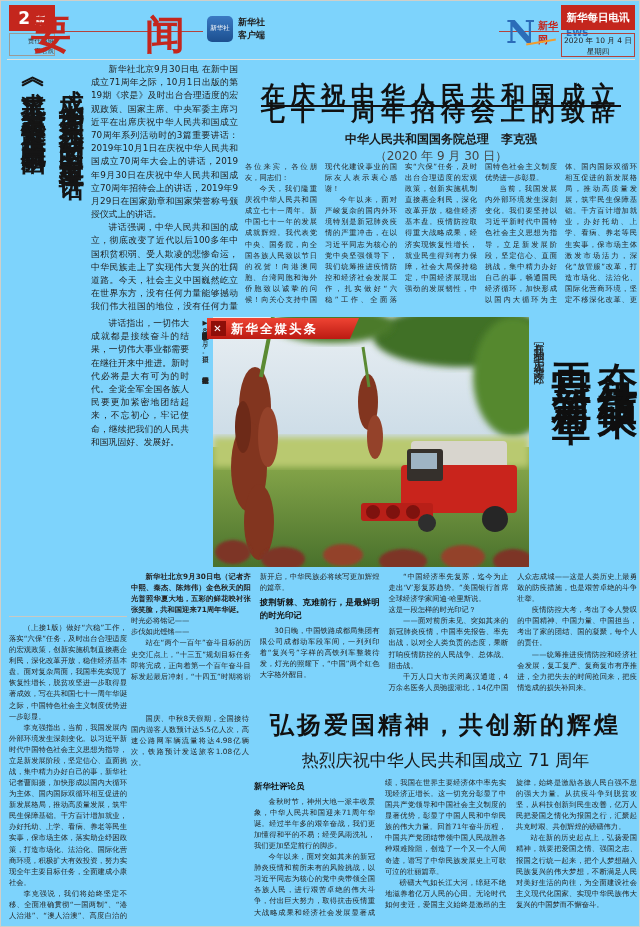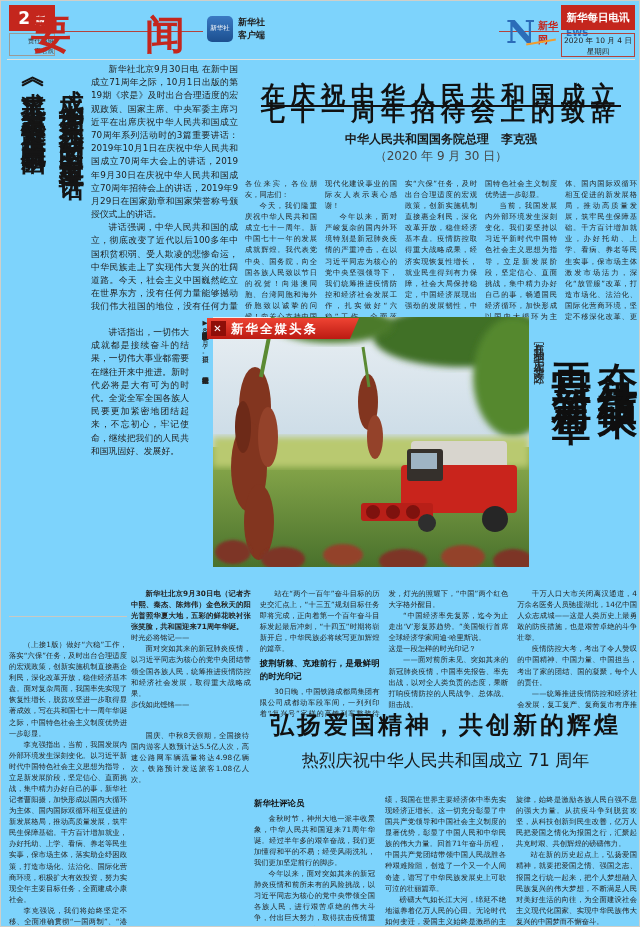--- a/index.html
+++ b/index.html
@@ -24,21 +24,21 @@
   .masthead{left:560px;top:4px;width:74px;height:25px;background:#c4261d;color:#fff;font-size:10.5px;font-weight:bold;text-align:center;line-height:25px;}
   .datebox{left:560px;top:32px;width:74px;height:24px;border:1px solid #b4433c;font-size:7.5px;text-align:center;line-height:1.5;padding-top:1px;box-sizing:border-box;color:#222;}
   .hdr-rule{left:6px;top:58px;width:628px;border-top:1px solid #e2e2dd;height:0;}
   
   .vert{writing-mode:vertical-rl;text-orientation:upright;}
   .vtA,.vtB{top:68px;height:548px;font-weight:bold;color:#151515;line-height:1;}
   .vtA{left:8px;width:37px;font-size:25px;letter-spacing:3.5px;}
   .vtB{left:46px;width:37px;font-size:25px;letter-spacing:5px;}
   
   .txt{font-size:8.8px;line-height:1.5;text-align:justify;overflow:hidden;color:#222;}
-  .txt7{font-size:7.3px;line-height:1.52;text-align:justify;overflow:hidden;color:#262626;margin-top:17px;}
+  .txt7{font-size:7.3px;line-height:1.52;text-align:justify;overflow:hidden;color:#262626;}
   .para{margin:0;text-indent:2em;}
   .sal{margin:0;text-indent:0;}
   .lead{margin:0;text-indent:2em;font-weight:bold;}
   .subhead{margin:3px 0;text-indent:0;font-weight:bold;font-size:8.4px;color:#111;}
   
   .sp-t{left:244px;width:392px;text-align:center;font-weight:bold;color:#111;font-size:24px;letter-spacing:6px;}
   .sp-byline{left:244px;top:130px;width:392px;text-align:center;font-size:12px;font-weight:bold;}
   .sp-date{left:244px;top:147px;width:392px;text-align:center;font-size:12px;color:#444;}
   .cols5{column-count:5;column-gap:8px;}
   .cols4{column-count:4;column-gap:9px;}
@@ -100,21 +100,21 @@
   </div>
   <div class="abs hdr-rule"></div>
 
   <div class="abs vert vtA">《求是》杂志发表习近平在出席庆祝新中国</div>
   <div class="abs vert vtB">成立七十周年系列活动时的三篇重要讲话</div>
 
   <div class="abs txt" style="left:90px;top:62px;width:147px;height:250px;">
       <p class="para">新华社北京9月30日电 在新中国成立71周年之际，10月1日出版的第19期《求是》及时出台合理适度的宏观政策、国家主席、中央军委主席习近平在出席庆祝中华人民共和国成立70周年系列活动时的3篇重要讲话：2019年10月1日在庆祝中华人民共和国成立70周年大会上的讲话，2019年9月30日在庆祝中华人民共和国成立70周年招待会上的讲话，2019年9月29日在国家勋章和国家荣誉称号颁授仪式上的讲话。</p>
       <p class="para">讲话强调，中华人民共和国的成立，彻底改变了近代以后100多年中国积贫积弱、受人欺凌的悲惨命运，中华民族走上了实现伟大复兴的壮阔道路。今天，社会主义中国巍然屹立在世界东方，没有任何力量能够撼动我们伟大祖国的地位，没有任何力量能够阻挡中国人民和中华民族的前进步伐。</p>
     </div>
-  <div class="abs txt" style="left:90px;top:325px;width:98px;height:250px;">
+  <div class="abs txt" style="left:90px;top:316px;width:98px;height:250px;">
       <p class="para">讲话指出，一切伟大成就都是接续奋斗的结果，一切伟大事业都需要在继往开来中推进。新时代必将是大有可为的时代。全党全军全国各族人民要更加紧密地团结起来，不忘初心，牢记使命，继续把我们的人民共和国巩固好、发展好。</p>
     </div>
 
   <div class="abs sp-t" style="top:78px;text-decoration:underline;">在庆祝中华人民共和国成立</div>
   <div class="abs sp-t" style="top:95px;">七十一周年招待会上的致辞</div>
   <div class="abs sp-byline">中华人民共和国国务院总理　李克强</div>
   <div class="abs sp-date">（2020 年 9 月 30 日）</div>
   <div class="abs txt7 cols5" style="left:244px;top:160px;width:392px;height:152px;">
       <p class="sal">各位来宾，各位朋友，同志们：</p>
       <p class="para">今天，我们隆重庆祝中华人民共和国成立七十一周年。新中国七十一年的发展成就辉煌。我代表党中央、国务院，向全国各族人民致以节日的祝贺！向港澳同胞、台湾同胞和海外侨胞致以诚挚的问候！向关心支持中国现代化建设事业的国际友人表示衷心感谢！</p>
@@ -186,21 +186,20 @@
     <span>新华全媒头条</span>
   </div>
 
   <div class="abs vert ft-sub">写在共和国七十一周年华诞之际</div>
   <div class="abs vert ft-tl">再写新篇章</div>
   <div class="abs vert ft-tr">奋斗结硕果</div>
 
   <div class="abs txt7 cols4" style="left:130px;top:570px;width:506px;height:134px;">
       <p class="lead">新华社北京9月30日电（记者齐中熙、秦杰、陈炜伟）金色秋天的阳光普照华夏大地，五彩的鲜花映衬张张笑脸，共和国迎来71周年华诞。</p>
       <p class="sal">时光必将铭记——</p>
-      <p class="para">面对突如其来的新冠肺炎疫情，以习近平同志为核心的党中央团结带领全国各族人民，统筹推进疫情防控和经济社会发展，取得重大战略成果。</p>
       <p class="sal">步伐如此铿锵——</p>
       <p class="para">站在“两个一百年”奋斗目标的历史交汇点上，“十三五”规划目标任务即将完成，正向着第一个百年奋斗目标发起最后冲刺，“十四五”时期将崭新开启，中华民族必将续写更加辉煌的篇章。</p>
       <p class="subhead">披荆斩棘、克难前行，是最鲜明的时光印记</p>
       <p class="para">30日晚，中国铁路成都局集团有限公司成都动车段车间，一列列印着“复兴号”字样的高铁列车整装待发，灯光的照耀下，“中国”两个红色大字格外醒目。</p>
       <p class="para">“中国经济率先复苏，迄今为止走出‘V’形复苏趋势。”美国银行首席全球经济学家间迪·哈里斯说。</p>
       <p class="sal">这是一段怎样的时光印记？</p>
       <p class="para">——面对前所未见、突如其来的新冠肺炎疫情，中国率先报告、率先出战，以对全人类负责的态度，果断打响疫情防控的人民战争、总体战、阻击战。</p>
       <p class="para">千万人口大市关闭离汉通道，4万余名医务人员驰援湖北，14亿中国人众志成城——这是人类历史上最勇敢的防疫措施，也是艰苦卓绝的斗争壮举。</p>
       <p class="para">疫情防控大考，考出了令人赞叹的中国精神、中国力量、中国担当，考出了家的团结、国的凝聚，每个人的责任。</p>
       <p class="para">——统筹推进疫情防控和经济社会发展，复工复产、复商复市有序推进，全力把失去的时间抢回来，把疫情造成的损失补回来。</p>

